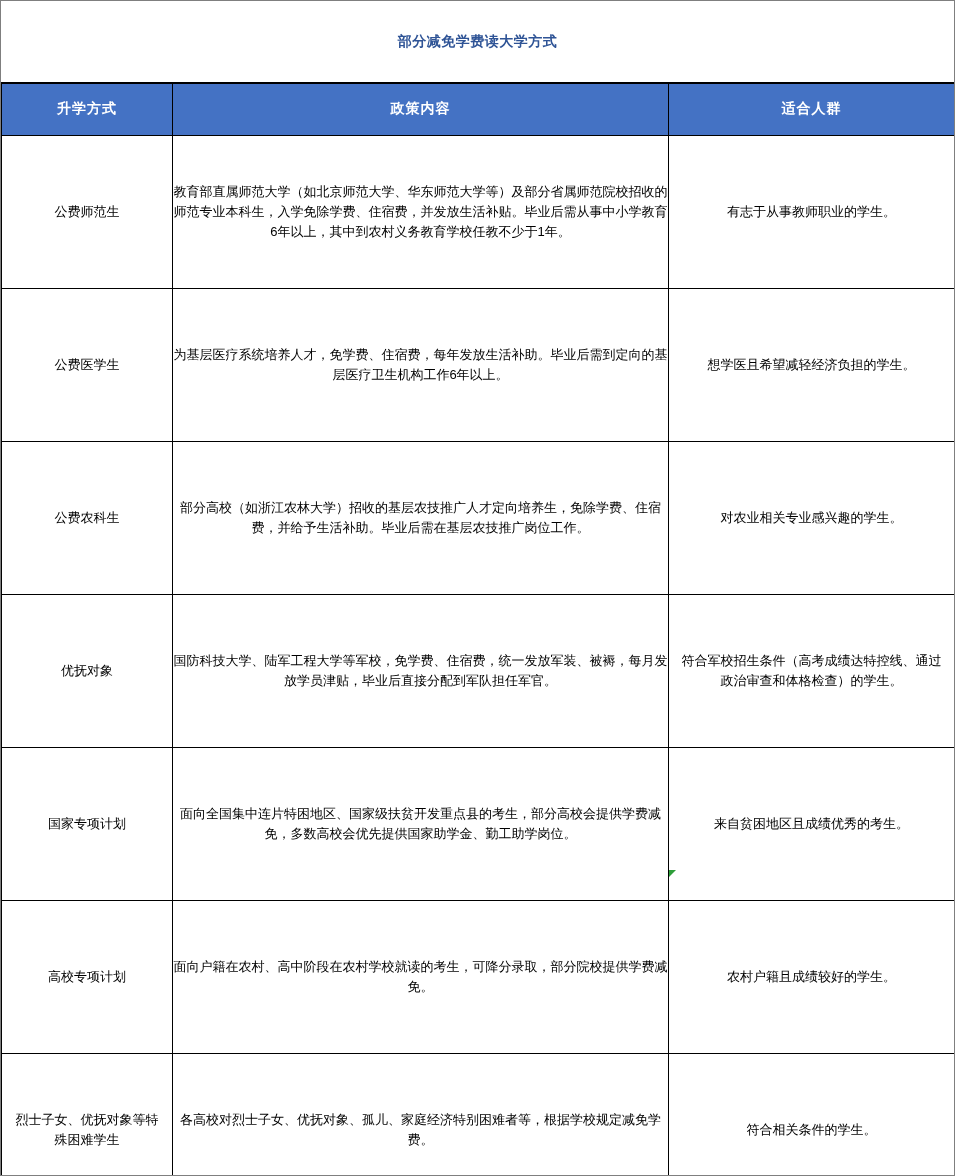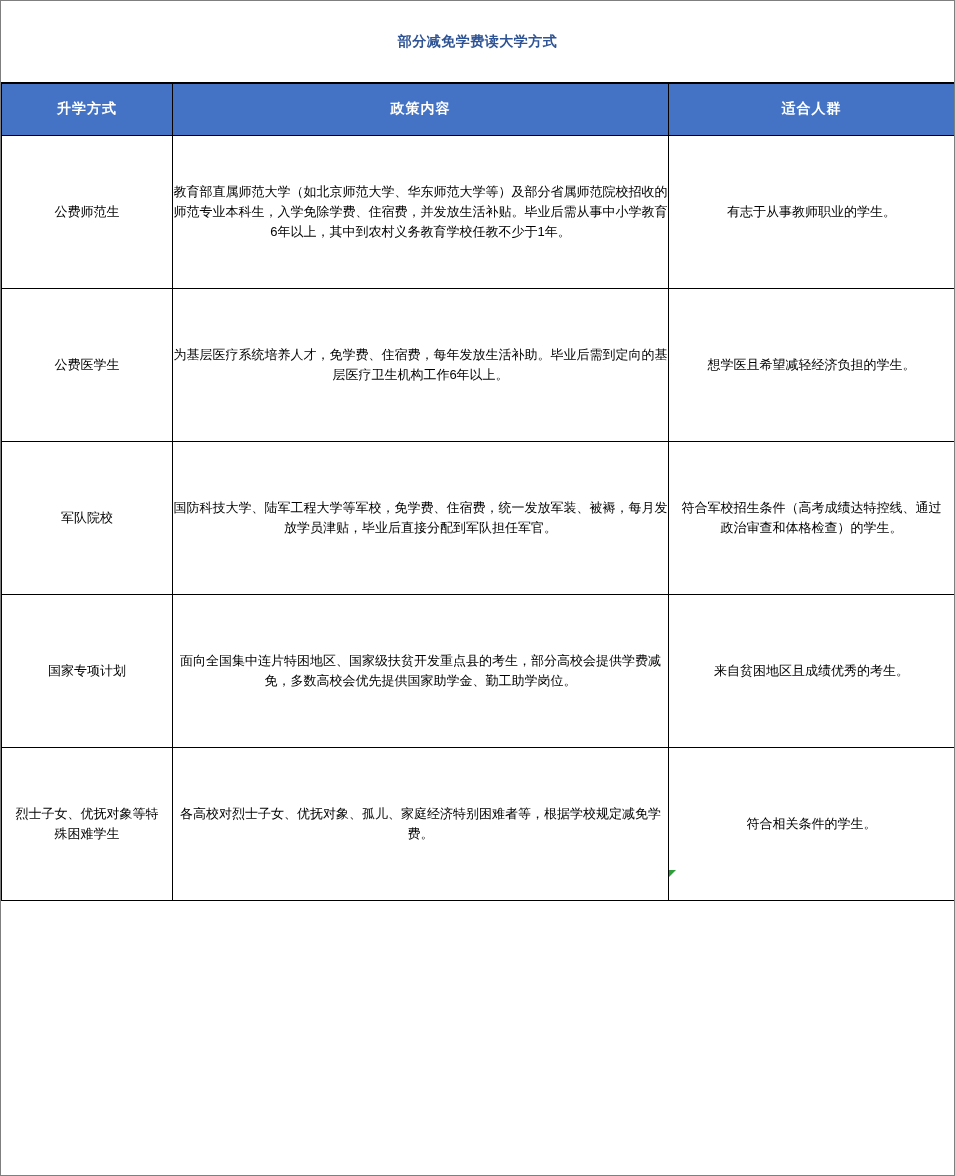--- a/index.html
+++ b/index.html
@@ -97,28 +97,38 @@
         <td class="col-method">公费师范生</td>
         <td class="col-policy">教育部直属师范大学（如北京师范大学、华东师范大学等）及部分省属师范院校招收的师范专业本科生，入学免除学费、住宿费，并发放生活补贴。毕业后需从事中小学教育6年以上，其中到农村义务教育学校任教不少于1年。</td>
         <td class="col-audience">有志于从事教师职业的学生。</td>
       </tr>
       <tr>
         <td class="col-method">公费医学生</td>
         <td class="col-policy">为基层医疗系统培养人才，免学费、住宿费，每年发放生活补助。毕业后需到定向的基层医疗卫生机构工作6年以上。</td>
         <td class="col-audience">想学医且希望减轻经济负担的学生。</td>
       </tr>
       <tr>
-        <td class="col-method">军队院校</td>
+        <td class="col-method">公费农科生</td>
+        <td class="col-policy">部分高校（如浙江农林大学）招收的基层农技推广人才定向培养生，免除学费、住宿费，并给予生活补助。毕业后需在基层农技推广岗位工作。</td>
+        <td class="col-audience">对农业相关专业感兴趣的学生。</td>
+      </tr>
+      <tr>
+        <td class="col-method">优抚对象</td>
         <td class="col-policy">国防科技大学、陆军工程大学等军校，免学费、住宿费，统一发放军装、被褥，每月发放学员津贴，毕业后直接分配到军队担任军官。</td>
         <td class="col-audience">符合军校招生条件（高考成绩达特控线、通过政治审查和体格检查）的学生。</td>
       </tr>
       <tr>
         <td class="col-method">国家专项计划</td>
         <td class="col-policy">面向全国集中连片特困地区、国家级扶贫开发重点县的考生，部分高校会提供学费减免，多数高校会优先提供国家助学金、勤工助学岗位。</td>
         <td class="col-audience">来自贫困地区且成绩优秀的考生。</td>
+      </tr>
+      <tr>
+        <td class="col-method">高校专项计划</td>
+        <td class="col-policy">面向户籍在农村、高中阶段在农村学校就读的考生，可降分录取，部分院校提供学费减免。</td>
+        <td class="col-audience">农村户籍且成绩较好的学生。</td>
       </tr>
       <tr>
         <td class="col-method">烈士子女、优抚对象等特殊困难学生</td>
         <td class="col-policy">各高校对烈士子女、优抚对象、孤儿、家庭经济特别困难者等，根据学校规定减免学费。</td>
         <td class="col-audience">符合相关条件的学生。</td>
       </tr>
     </tbody>
   </table>
 
   <div class="green-flag"></div>

